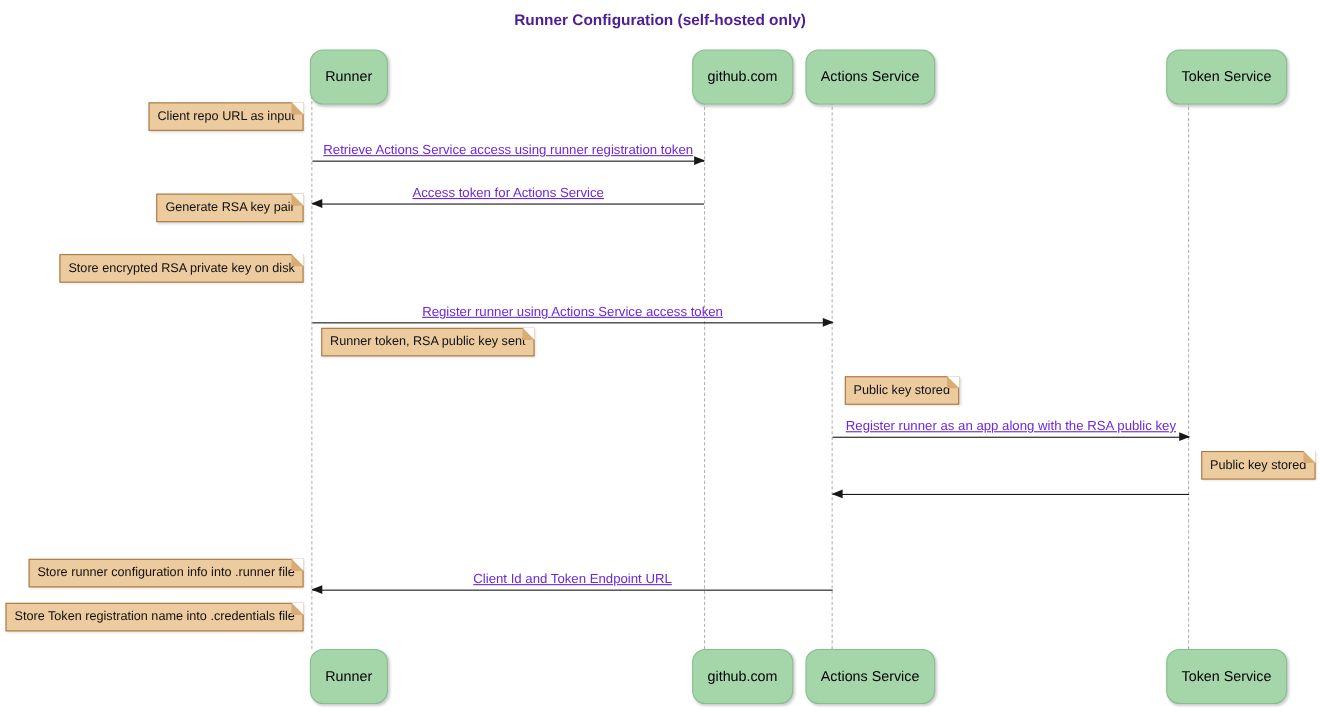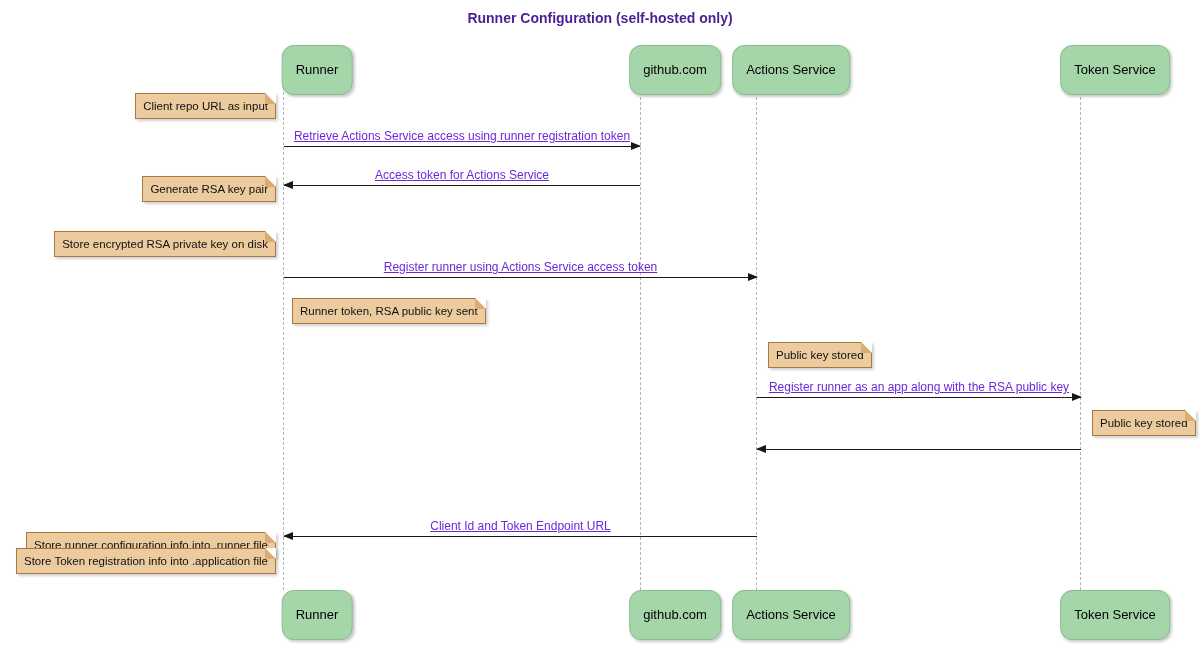--- a/index.html
+++ b/index.html
@@ -128,21 +128,21 @@
       </div>
   </div>
 
   <div class="message" style="left:284px; top:168px; width:356px;">
     <div class="msg-label">Access token for Actions Service</div>
     <div class="msg-line">
         <span class="arrowhead left"></span>
       </div>
   </div>
 
-  <div class="message" style="left:284px; top:260px; width:473px;">
+  <div class="message" style="left:284px; top:276px; width:473px;">
     <div class="msg-label">Register runner using Actions Service access token</div>
     <div class="msg-line">
         <span class="arrowhead right"></span>
       </div>
   </div>
 
   <div class="message" style="left:757px; top:380px; width:324px;">
     <div class="msg-label">Register runner as an app along with the RSA public key</div>
     <div class="msg-line">
         <span class="arrowhead right"></span>
@@ -185,23 +185,23 @@
   <div class="note" style="left:768px; top:342px;">
     <span class="fold-cut"></span><span class="fold-flap"></span>
     <span>Public key stored</span>
   </div>
 
   <div class="note" style="left:1092px; top:410px;">
     <span class="fold-cut"></span><span class="fold-flap"></span>
     <span>Public key stored</span>
   </div>
 
-  <div class="note" style="right:924px; top:532px;">
+  <div class="note" style="right:924px; top:508px;">
     <span class="fold-cut"></span><span class="fold-flap"></span>
     <span>Store runner configuration info into .runner file</span>
   </div>
 
   <div class="note" style="right:924px; top:548px;">
     <span class="fold-cut"></span><span class="fold-flap"></span>
-    <span>Store Token registration info into .application file</span>
+    <span>Store Token registration name into .credentials file</span>
   </div>
 
 </div>
 
 </body></html>

